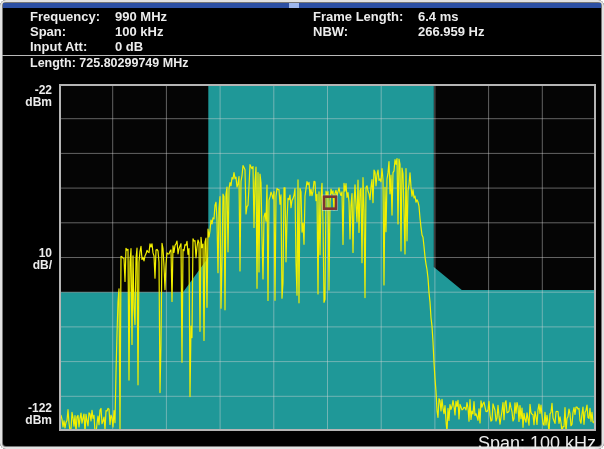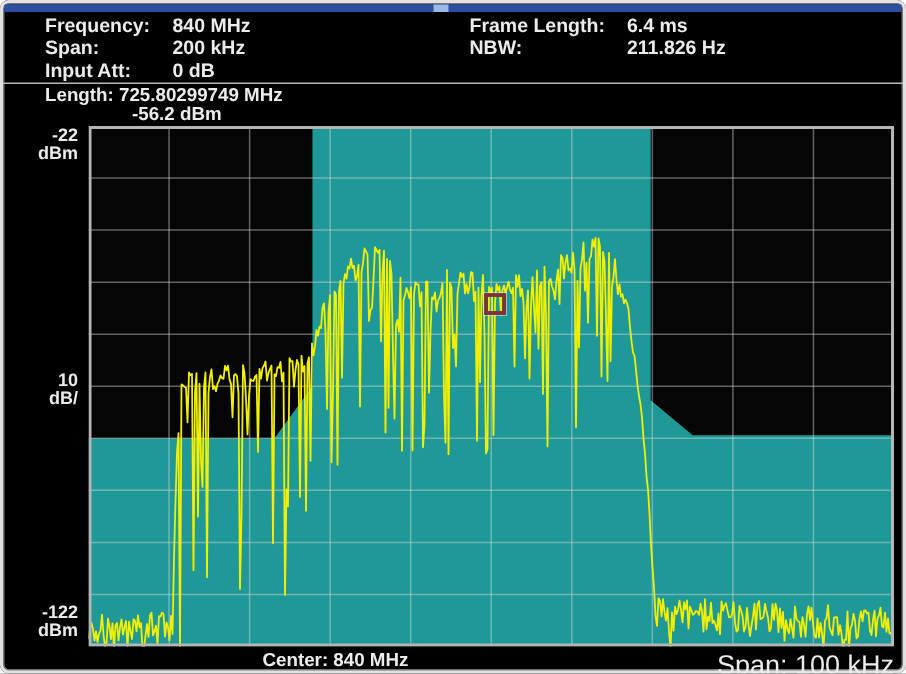--- a/index.html
+++ b/index.html
@@ -38,51 +38,50 @@
 <div class="screen">
 
   <div class="top-strip" style="background: rgb(44, 79, 163);">
     <div class="strip-notch" style="background: rgb(157, 182, 236);"></div>
   </div>
 
   <div class="header">
     <div class="hcol left">
       <div class="hrow">
         <span class="hlbl">Frequency:</span>
-        <span class="hval">840 MHz</span>
+        <span class="hval">990 MHz</span>
       </div>
       <div class="hrow">
         <span class="hlbl">Span:</span>
-        <span class="hval">200 kHz</span>
+        <span class="hval">100 kHz</span>
       </div>
       <div class="hrow">
         <span class="hlbl">Input Att:</span>
         <span class="hval">0 dB</span>
       </div>
     </div>
     <div class="hcol right">
       <div class="hrow">
         <span class="hlbl">Frame Length:</span>
         <span class="hval">6.4 ms</span>
       </div>
       <div class="hrow">
         <span class="hlbl">NBW:</span>
-        <span class="hval">211.826 Hz</span>
+        <span class="hval">266.959 Hz</span>
       </div>
     </div>
   </div>
 
   <div class="divider"></div>
 
   <div class="marker-readout">
     <div class="marker-line1">
       <span>Length:</span>
       <span>725.80299749 MHz</span>
     </div>
-    <div class="marker-line2">-56.2 dBm</div>
   </div>
 
   <div class="y-axis">
     <div class="ylab top">
       <div>-22</div>
       <div>dBm</div>
     </div>
     <div class="ylab mid">
       <div>10</div>
       <div>dB/</div>
@@ -114,16 +113,15 @@
         <line x1="0" y1="242.9" x2="537" y2="242.9" stroke="rgba(215,215,215,0.45)" stroke-width="1"></line>
         <line x1="0" y1="277.6" x2="537" y2="277.6" stroke="rgba(215,215,215,0.45)" stroke-width="1"></line>
         <line x1="0" y1="312.3" x2="537" y2="312.3" stroke="rgba(215,215,215,0.45)" stroke-width="1"></line>
         <polyline points="0,341.9 1,335.2 2,331.3 3,335.4 4,343.0 5,336.9 6,344.0 7,338.4 8,336.5 9,325.7 10,339.1 11,346.9 12,345.0 13,328.4 14,333.8 15,342.1 16,331.6 17,348.4 18,332.8 19,331.4 20,343.0 21,334.3 22,329.0 23,339.1 24,334.1 25,330.0 26,348.4 27,330.4 28,336.6 29,342.0 30,328.8 31,330.0 32,336.9 33,326.3 34,334.3 35,331.4 36,348.4 37,348.4 38,339.8 39,332.0 40,340.6 41,326.1 42,324.5 43,339.6 44,337.0 45,333.1 46,345.7 47,326.7 48,327.0 49,324.4 50,325.3 51,340.4 52,331.1 53,334.0 54,342.9 55,326.6 56,338.7 57,288.3 58,250.0 59,217.7 60,204.8 61,348.4 62,172.3 63,172.9 64,174.0 65,174.4 66,197.5 67,164.3 68,166.2 69,165.3 70,296.1 71,177.7 72,164.7 73,260.4 74,171.8 75,223.1 76,240.6 77,174.4 78,164.2 79,300.8 80,178.0 81,167.4 82,162.3 83,175.4 84,173.3 85,176.8 86,171.8 87,169.8 88,166.3 89,168.0 90,168.6 91,159.9 92,163.0 93,159.8 94,168.9 95,171.9 96,194.2 97,166.1 98,165.4 99,166.9 100,178.1 101,308.6 102,258.9 103,159.4 104,164.7 105,182.0 106,205.6 107,180.0 108,168.8 109,169.8 110,170.0 111,167.1 112,166.0 113,217.4 114,161.9 115,168.4 116,161.4 117,159.8 118,157.0 119,169.8 120,164.7 121,161.9 122,159.7 123,278.2 124,165.5 125,166.7 126,160.7 127,161.2 128,157.3 129,170.3 130,164.5 131,312.6 132,242.2 133,253.6 134,154.8 135,157.0 136,156.7 137,173.8 138,162.9 139,156.0 140,159.0 141,247.3 142,153.3 143,163.7 144,160.1 145,256.5 146,158.1 147,154.2 148,223.3 149,145.0 150,153.0 151,146.8 152,136.0 153,139.8 154,133.8 155,134.8 156,121.3 157,118.2 158,136.9 159,188.7 160,124.2 161,112.7 162,224.2 163,177.0 164,110.2 165,112.4 166,225.8 167,110.1 168,103.2 169,167.8 170,104.9 171,98.7 172,101.8 173,93.6 174,95.0 175,88.5 176,94.7 177,93.2 178,103.0 179,99.9 180,92.5 181,187.0 182,97.4 183,91.6 184,81.6 185,83.6 186,85.7 187,130.0 188,122.7 189,121.3 190,102.6 191,80.7 192,82.8 193,84.6 194,82.6 195,143.5 196,98.1 197,83.1 198,204.3 199,88.6 200,187.9 201,90.0 202,98.8 203,152.5 204,195.0 205,132.7 206,129.2 207,137.2 208,101.1 209,216.5 210,116.2 211,112.9 212,108.0 213,110.9 214,114.9 215,107.5 216,216.3 217,112.2 218,104.3 219,105.7 220,105.7 221,120.2 222,110.8 223,214.2 224,198.8 225,103.8 226,103.8 227,177.8 228,136.9 229,114.3 230,115.5 231,111.0 232,123.7 233,116.4 234,114.6 235,111.1 236,104.7 237,178.8 238,211.2 239,95.9 240,218.8 241,104.5 242,107.8 243,148.1 244,139.0 245,160.3 246,111.8 247,104.8 248,97.7 249,100.6 250,98.4 251,111.7 252,105.4 253,111.6 254,107.4 255,97.4 256,97.9 257,116.7 258,110.4 259,209.9 260,107.8 261,170.8 262,112.9 263,99.3 264,137.6 265,218.3 266,215.3 267,107.2 268,111.2 269,107.7 270,206.1 271,117.8 272,105.2 273,109.6 274,106.9 275,126.0 276,109.4 277,106.3 278,111.5 279,107.7 280,103.8 281,109.0 282,111.5 283,107.8 284,160.4 285,99.4 286,107.2 287,99.5 288,113.5 289,108.6 290,117.6 291,154.9 292,121.2 293,109.6 294,168.4 295,119.9 296,100.8 297,121.0 298,137.7 299,96.2 300,148.5 301,106.6 302,104.2 303,178.7 304,93.7 305,126.1 306,213.6 307,103.5 308,101.8 309,107.0 310,109.7 311,115.6 312,103.0 313,95.7 314,118.6 315,86.1 316,88.0 317,101.8 318,90.6 319,86.1 320,96.4 321,95.0 322,97.8 323,84.5 324,95.8 325,200.9 326,103.3 327,147.7 328,95.1 329,88.9 330,77.6 331,109.8 332,91.1 333,131.1 334,88.6 335,86.9 336,75.7 337,80.4 338,74.6 339,139.9 340,75.0 341,80.4 342,167.0 343,84.0 344,89.9 345,128.0 346,170.0 347,84.6 348,156.8 349,106.9 350,100.6 351,88.8 352,102.9 353,112.2 354,105.6 355,113.9 356,112.1 357,118.2 358,115.8 359,118.0 360,122.2 361,134.3 362,143.4 363,151.0 364,153.3 365,162.5 366,172.8 367,180.1 368,185.5 369,194.1 370,208.4 371,218.1 372,233.7 373,242.2 374,258.0 375,278.9 376,294.6 377,307.6 378,326.6 379,333.3 380,314.7 381,316.6 382,326.9 383,315.4 384,324.1 385,329.7 386,321.5 387,337.0 388,348.4 389,324.3 390,336.5 391,320.5 392,325.4 393,322.5 394,316.5 395,322.4 396,330.9 397,317.4 398,322.3 399,316.3 400,335.0 401,320.4 402,323.0 403,325.9 404,325.1 405,323.3 406,323.8 407,325.9 408,318.5 409,323.8 410,337.1 411,315.5 412,335.5 413,327.1 414,329.9 415,317.7 416,331.4 417,329.8 418,332.7 419,336.3 420,324.9 421,338.9 422,316.9 423,323.1 424,319.7 425,318.1 426,323.1 427,327.5 428,327.6 429,325.7 430,317.4 431,331.1 432,337.1 433,336.1 434,319.9 435,323.2 436,326.5 437,337.0 438,333.9 439,321.3 440,332.2 441,340.1 442,333.3 443,326.8 444,318.5 445,335.7 446,319.1 447,316.7 448,328.8 449,328.2 450,327.3 451,318.6 452,323.7 453,327.8 454,336.9 455,334.7 456,318.8 457,329.2 458,318.5 459,322.9 460,337.4 461,321.6 462,334.6 463,324.0 464,343.3 465,329.4 466,335.3 467,338.2 468,328.8 469,334.8 470,341.2 471,320.3 472,328.7 473,330.2 474,330.7 475,340.6 476,327.5 477,332.5 478,340.5 479,325.6 480,320.2 481,329.5 482,321.1 483,331.5 484,340.0 485,341.2 486,328.3 487,341.0 488,331.3 489,338.0 490,348.4 491,329.9 492,328.2 493,319.4 494,334.0 495,336.9 496,339.4 497,327.7 498,327.4 499,327.5 500,339.3 501,332.8 502,338.5 503,348.4 504,342.5 505,342.6 506,323.6 507,348.4 508,334.5 509,332.6 510,325.2 511,329.7 512,341.7 513,340.3 514,328.4 515,323.6 516,330.3 517,323.1 518,323.0 519,325.0 520,324.4 521,336.5 522,339.3 523,329.6 524,323.1 525,340.3 526,328.3 527,326.2 528,321.1 529,333.5 530,334.3 531,324.4 532,337.3 533,328.3 534,338.3 535,337.9 536,342.1 537,334.4" fill="none" stroke="#f2ef00" stroke-width="1.2" stroke-linejoin="round"></polyline>
         <rect x="263.5171875" y="111.174" width="15" height="15" fill="none" stroke="rgba(235,235,235,0.55)" stroke-width="1"></rect>
         <rect x="265.0171875" y="112.674" width="12" height="12" fill="none" stroke="#7b3434" stroke-width="2.6"></rect>
         <rect x="1" y="1" width="535" height="345" fill="none" stroke="#b5b5b5" stroke-width="2"></rect>
       </svg>
     </div>
 
-  <div class="footer-center">Center: 840 MHz</div>
   <div class="footer-span">Span: 100 kHz</div>
 
 </div>
 
 </body></html>

